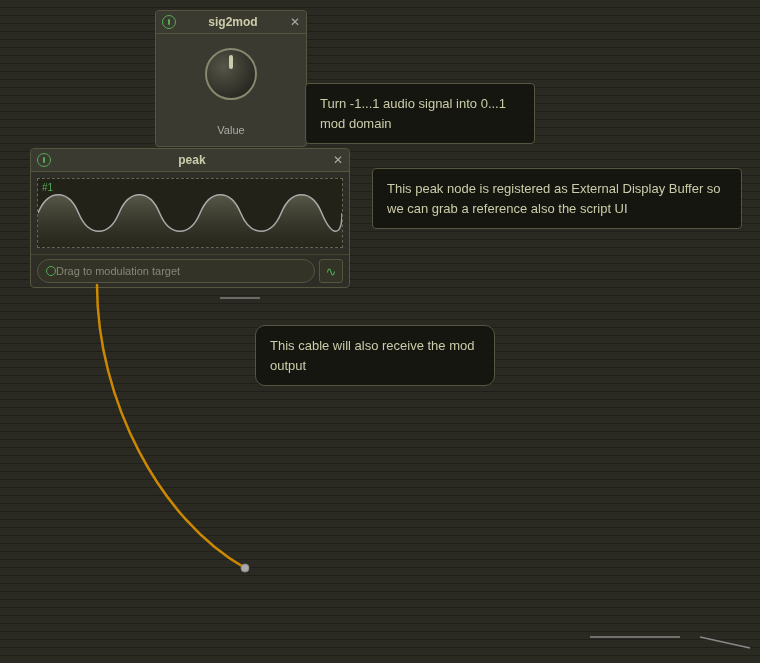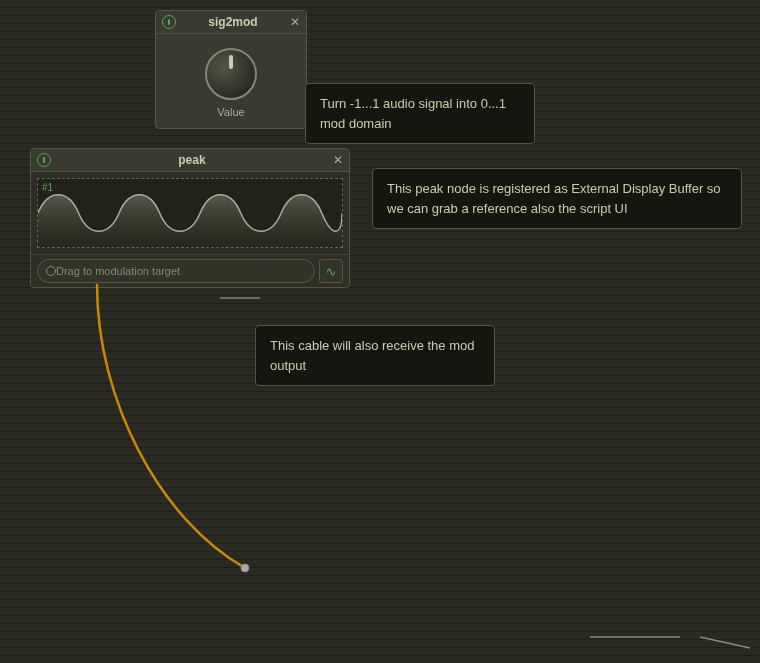--- a/index.html
+++ b/index.html
@@ -120,21 +120,21 @@
       background: #ccccaa;
       border-radius: 2px;
       top: 5px;
       left: 50%;
       transform: translateX(-50%);
     }
 
     .knob-label {
       color: #aaaaaa;
       font-size: 11px;
-      margin-top: 2px;
+      margin-top: 20px;
     }
 
     
     .peak-node {
       position: absolute;
       top: 148px;
       left: 30px;
       width: 320px;
       background: #2e2e26;
       border: 1px solid #555540;
@@ -241,20 +241,21 @@
     .tooltip-peak {
       top: 168px;
       left: 372px;
       max-width: 370px;
     }
 
     .tooltip-cable {
       top: 325px;
       left: 255px;
       max-width: 240px;
+      border-radius: 10px;
     }
 
     
     .cable-layer {
       position: absolute;
       inset: 0;
       pointer-events: none;
       z-index: 2;
     }
   </style>

